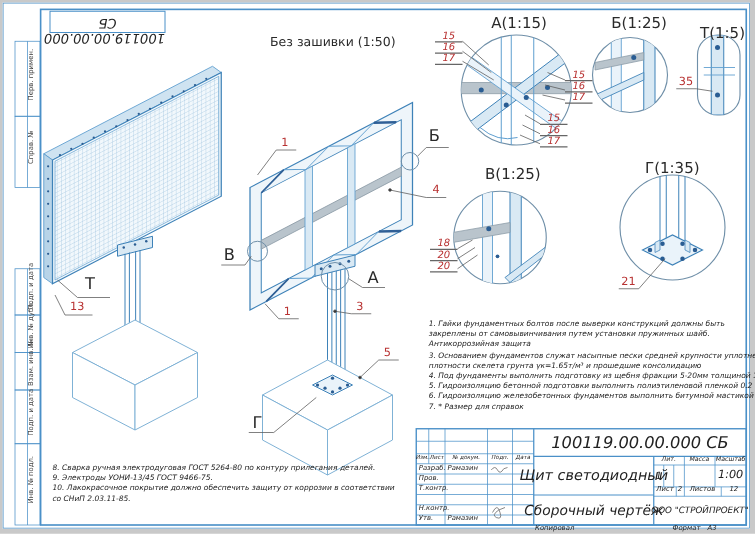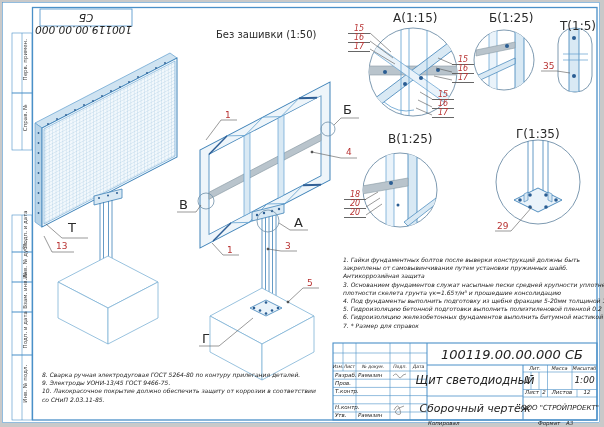--- a/index.html
+++ b/index.html
@@ -349,21 +349,21 @@
 <div class="txt marker" style="left:343px;top:103px;">Б</div>
 <div class="txt marker" style="left:294px;top:216px;">А</div>
 <div class="txt marker" style="left:202px;top:332px;">Г</div>
 
 <div class="txt co red" style="left:225px;top:111px;">1</div>
 <div class="txt co red" style="left:346px;top:148px;">4</div>
 <div class="txt co red" style="left:227px;top:246px;">1</div>
 <div class="txt co red" style="left:285px;top:242px;">3</div>
 <div class="txt co red" style="left:307px;top:279px;">5</div>
 <div class="txt co red" style="left:56px;top:242px;">13</div>
-<div class="txt co red" style="left:497px;top:222px;">29</div>
+<div class="txt co red" style="left:497px;top:222px;">21</div>
 <div class="txt co red" style="left:543px;top:62px;">35</div>
 
 <div class="stack" style="left:348px;top:25px;">
   <div>15</div>
   <div>16</div>
   <div>17</div>
 </div>
 <div class="stack" style="left:452px;top:56px;">
   <div>15</div>
   <div>16</div>

